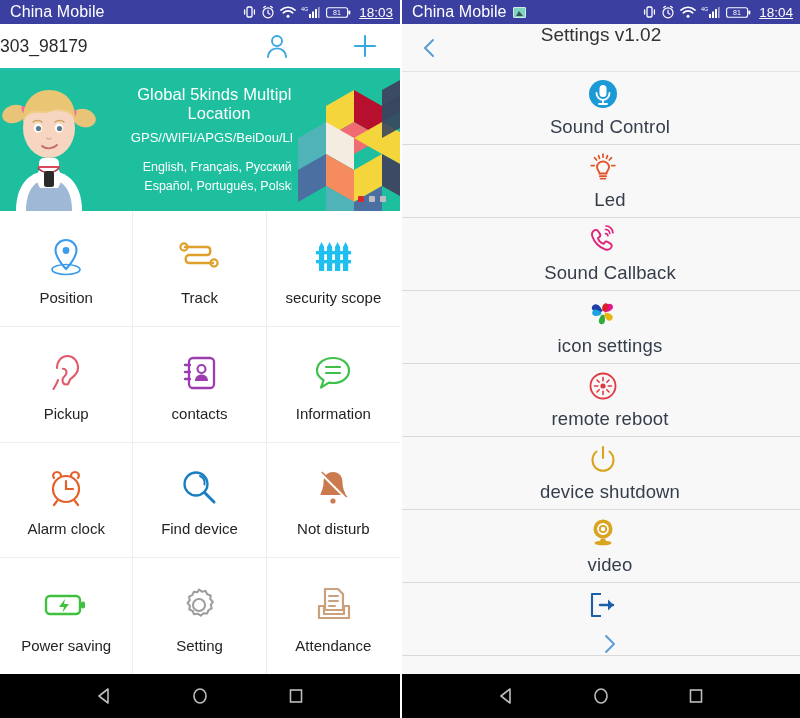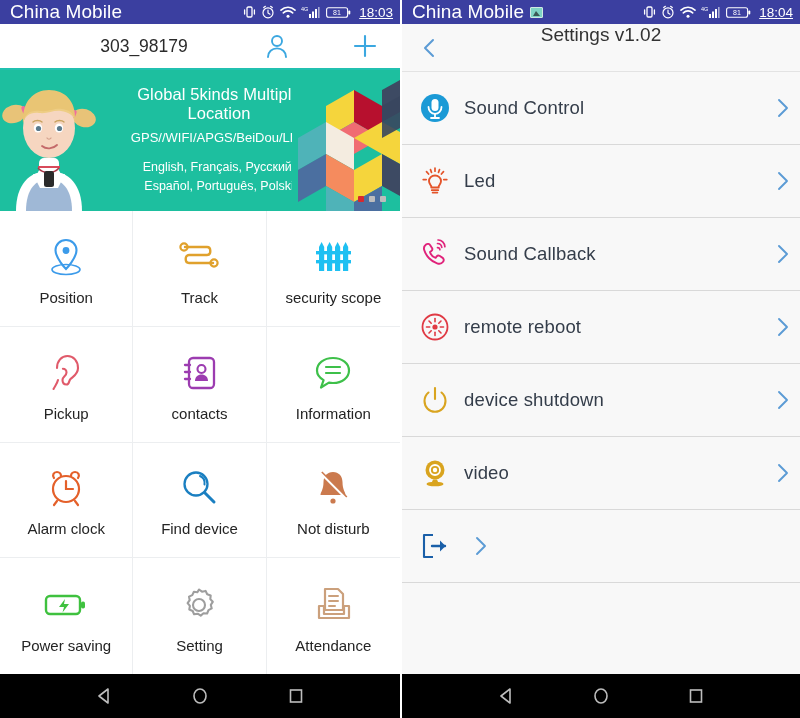--- a/index.html
+++ b/index.html
@@ -9,35 +9,35 @@
 
   .phone { position:relative; width:400px; height:718px; overflow:hidden;
            display:flex; flex-direction:column; background:#fff; }
   .phone.right { border-left:2px solid #fff; }
 
   
   .statusbar { height:24px; background:#3b3fa0; color:#fff;
                display:flex; align-items:center; padding:0 7px 0 10px;
                font-size:13px; flex:0 0 24px; }
   .sb-left { display:flex; align-items:center; gap:6px; }
-  .sb-carrier { font-size:19px; letter-spacing:.1px; }
+  .sb-carrier { font-size:16px; letter-spacing:.1px; }
   .sb-spacer { flex:1; }
   .sb-right { display:flex; align-items:center; gap:5px; }
   .sb-time { font-size:13.5px; margin-left:3px;text-decoration:underline; }
   .ico { display:inline-block; line-height:0; }
   .sb-photo-badge { width:13px; height:11px; background:#7fd4c4; border:1px solid #cfe9e3;
                     position:relative; border-radius:1px; }
   .sb-photo-badge:after { content:''; position:absolute; left:2px; bottom:1px;
                     border-left:3px solid transparent; border-right:4px solid transparent;
                     border-bottom:5px solid #3b5a55; }
 
   
   .l-header { height:46px; flex:0 0 46px; background:#fff; position:relative;
               display:flex; align-items:center; border-bottom:2px solid #21c1b0; }
-  .l-title { position:absolute; left:0; right:0; text-align:center; font-size:17.5px;
+  .l-title { position:absolute; left:0; right:0; font-size:17.5px;
              color:#2b2b2b; padding-right:112px; }
   .l-person { position:absolute; left:262px; top:50%; transform:translateY(-50%);
               width:30px; height:30px; }
   .l-plus { position:absolute; right:22px; top:50%; transform:translateY(-50%);
             width:26px; height:26px; }
 
   
   .banner { flex:0 0 141px; height:141px; position:relative; overflow:hidden;
             background:#1dbf9f; }
   .banner-photo { position:absolute; left:0; top:0; width:98px; height:141px; overflow:hidden; }
@@ -67,21 +67,21 @@
   .r-header { height:48px; flex:0 0 48px; background:#f8f8f8; position:relative;
               display:flex; justify-content:center;
               border-bottom:1px solid #e3e3e3; }
   .r-back { position:absolute; left:16px; top:50%; transform:translateY(-50%);
             width:24px; height:24px; }
   .r-title { font-size:19px; color:#333; }
 
   
   .setlist { flex:1 1 auto; background:#f8f8f8; overflow:hidden; }
   .setrow { height:73px; display:flex; align-items:center; padding:0 0 0 18px;
-            border-bottom:1px solid #d9d9d9; background:#f8f8f8; position:relative; }
+            border-bottom:1px solid #d9d9d9; background:#f8f8f8; position:relative;flex-direction:column; }
   .setrow-ico { width:44px; height:32px; display:flex; align-items:center;
                 justify-content:flex-start; flex:0 0 44px; }
   .setrow-label { flex:1; font-size:18.5px; color:#343d4a; letter-spacing:.15px; }
   .setrow-chev { width:34px; flex:0 0 34px; display:flex; align-items:center;
                  justify-content:center; }
 
   
   .navbar { flex:0 0 44px; height:44px; background:#000; display:flex;
             align-items:center; justify-content:space-around; padding:0 56px; }
   .nav-btn { width:26px; height:26px; display:flex; align-items:center; justify-content:center; }
@@ -499,20 +499,41 @@
             </svg>
         </div>
         <div class="setrow-label">Sound Callback</div>
         <div class="setrow-chev">
           <svg width="14" height="22" viewBox="0 0 14 22">
               <path d="M3 3l8 8-8 8" fill="none" stroke="#5b9bd5" stroke-width="1.9" stroke-linecap="round" stroke-linejoin="round"></path>
             </svg>
         </div>
       </div>
 
+      <div class="setrow">
+        <div class="setrow-ico">
+          <svg width="30" height="30" viewBox="0 0 30 30">
+            <g transform="translate(15,15)">
+              <path d="M0 0 C-2 -9 -9 -11 -11 -6 C-12.5 -2 -6 -1 0 0Z" fill="#1f3fa8"></path>
+              <path d="M0 0 C6 -7 13 -5 12 0 C11 4 4 2 0 0Z" fill="#e8138a" transform="rotate(-35)"></path>
+              <path d="M0 0 C9 -3 13 3 9 6 C5.5 8.5 2 3 0 0Z" fill="#e8b612" transform="rotate(10)"></path>
+              <path d="M0 0 C5 7 2 13 -2 11 C-5.5 9 -2 3 0 0Z" fill="#31ab3c" transform="rotate(5)"></path>
+              <path d="M0 0 C-7 5 -13 1 -10 -3 C-7.5 -6.5 -3 -2 0 0Z" fill="#1aa3e0" transform="rotate(-5)"></path>
+              <path d="M0 0 C-4 -8 1 -12 4 -9 C6.5 -6.5 2 -2 0 0Z" fill="#d81f2a" transform="rotate(8)"></path>
+              <circle cx="0" cy="0" r="2" fill="#f2f2f2"></circle>
+            </g>
+          </svg>
+        </div>
+        <div class="setrow-label">icon settings</div>
+        <div class="setrow-chev">
+          <svg width="14" height="22" viewBox="0 0 14 22">
+              <path d="M3 3l8 8-8 8" fill="none" stroke="#5b9bd5" stroke-width="1.9" stroke-linecap="round" stroke-linejoin="round"></path>
+            </svg>
+        </div>
+      </div>
 
       <div class="setrow">
         <div class="setrow-ico">
           <svg width="30" height="30" viewBox="0 0 30 30">
               <circle cx="15" cy="15" r="12.5" fill="none" stroke="#e03a44" stroke-width="1.8"></circle>
               <g stroke="#e03a44" stroke-width="1.6" stroke-linecap="round">
                 <path d="M15 6.5v3.2"></path>
                 <path d="M15 20.3v3.2"></path>
                 <path d="M6.5 15h3.2"></path>
                 <path d="M20.3 15h3.2"></path>

